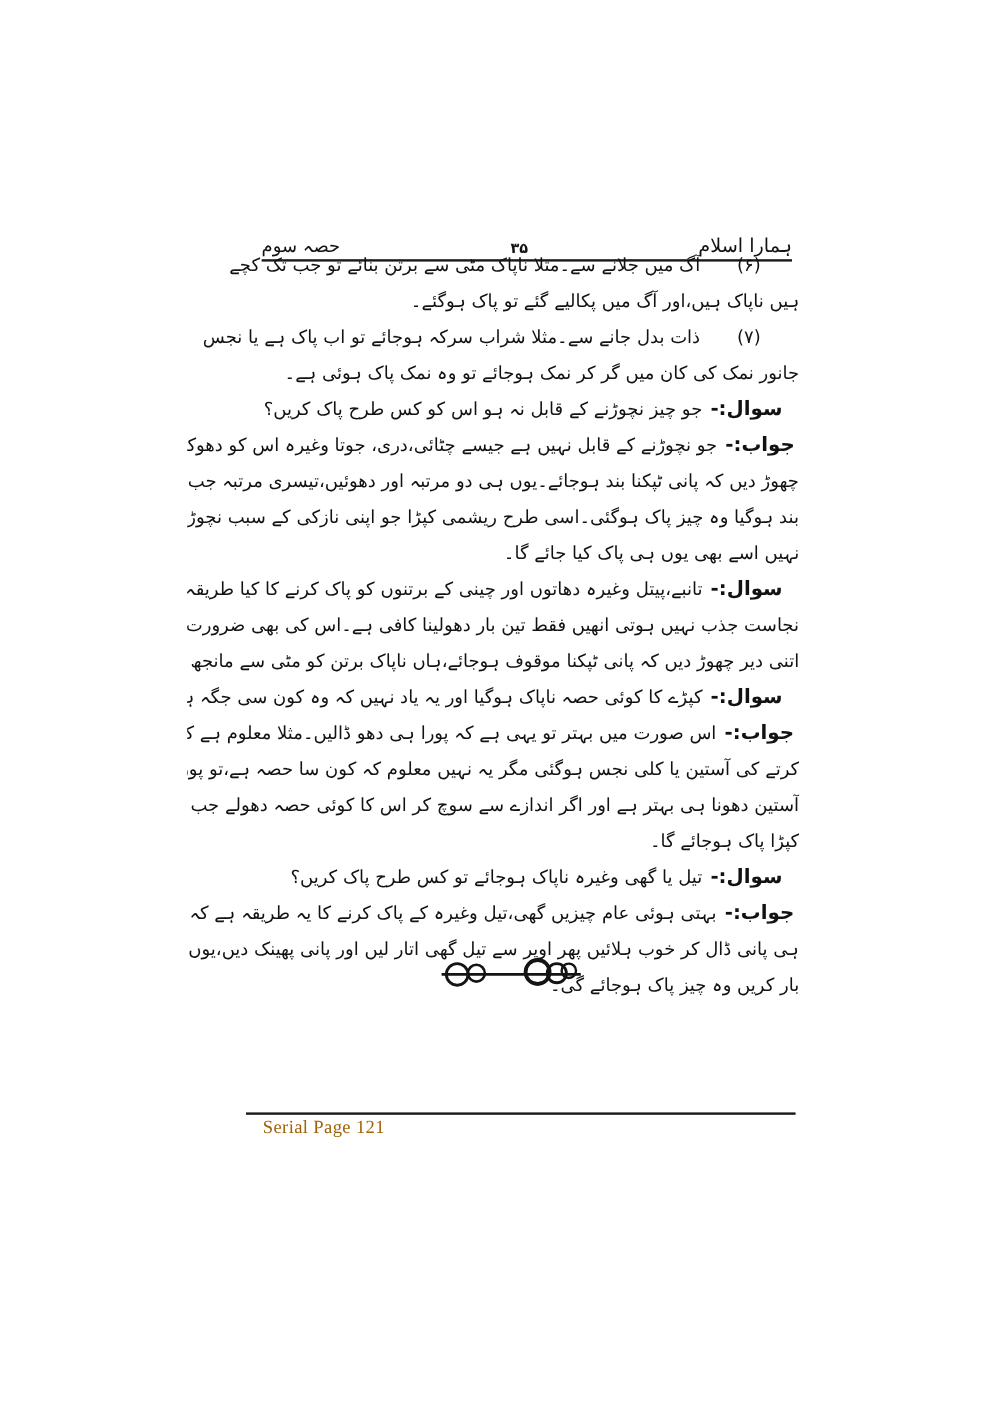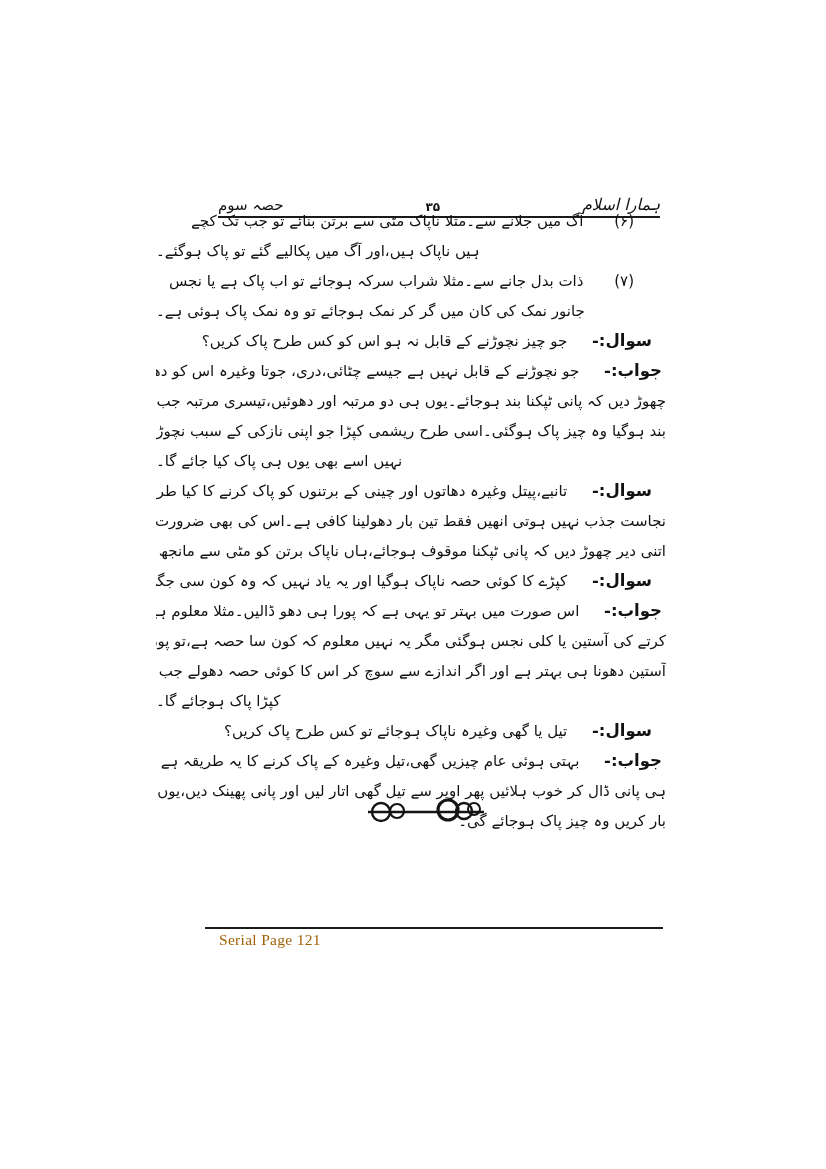--- a/index.html
+++ b/index.html
@@ -11,43 +11,43 @@
     overflow:hidden;
     font-family:"DejaVu Sans",sans-serif;
     color:#121212;
   }
   
   .header{
     position:absolute;left:218px;top:184px;width:442px;height:30px;
     direction:rtl;display:flex;justify-content:space-between;align-items:flex-end;
     font-size:16px;
   }
-  .header .book-title{font-size:16px;font-style:italic;}
+  .header .book-title{font-size:16px;}
   .header .page-number{font-weight:700;font-size:12px;letter-spacing:1px;}
   .header .part-title{font-size:15px;}
   .header-rule{
     position:absolute;left:218px;top:216px;width:442px;height:0;
     border-top:2px solid #1a1a1a;
   }
   
   .body-lines{
     position:absolute;left:156px;top:206px;width:510px;
     direction:rtl;text-align:right;
   }
   .line{
     height:30px;line-height:30px;font-size:15px;
     white-space:nowrap;overflow:hidden;
   }
   .line .lead{white-space:nowrap;}
   .line .lead.num{margin-left:26px;}
-  .line .lead.qa{font-weight:700;font-size:16.5px;margin-left:20px;}
+  .line .lead.qa{font-weight:700;font-size:16.5px;margin-left:2px;}
   .line.indent-lg{padding-right:32px;}
   .line.indent-sm{padding-right:14px;}
   .line.indent-xs{padding-right:4px;}
-  .line.center{text-align:left;padding-right:0;}
+  .line.center{text-align:right;padding-right:0;}
   .line.full{text-align:right;}
   
   .doodle{position:absolute;left:366px;top:796px;width:120px;height:32px;}
   
   .footer-rule{
     position:absolute;left:205px;top:927px;width:458px;height:0;
     border-top:2px solid #1a1a1a;
   }
   .serial{
     position:absolute;left:219px;top:931px;

